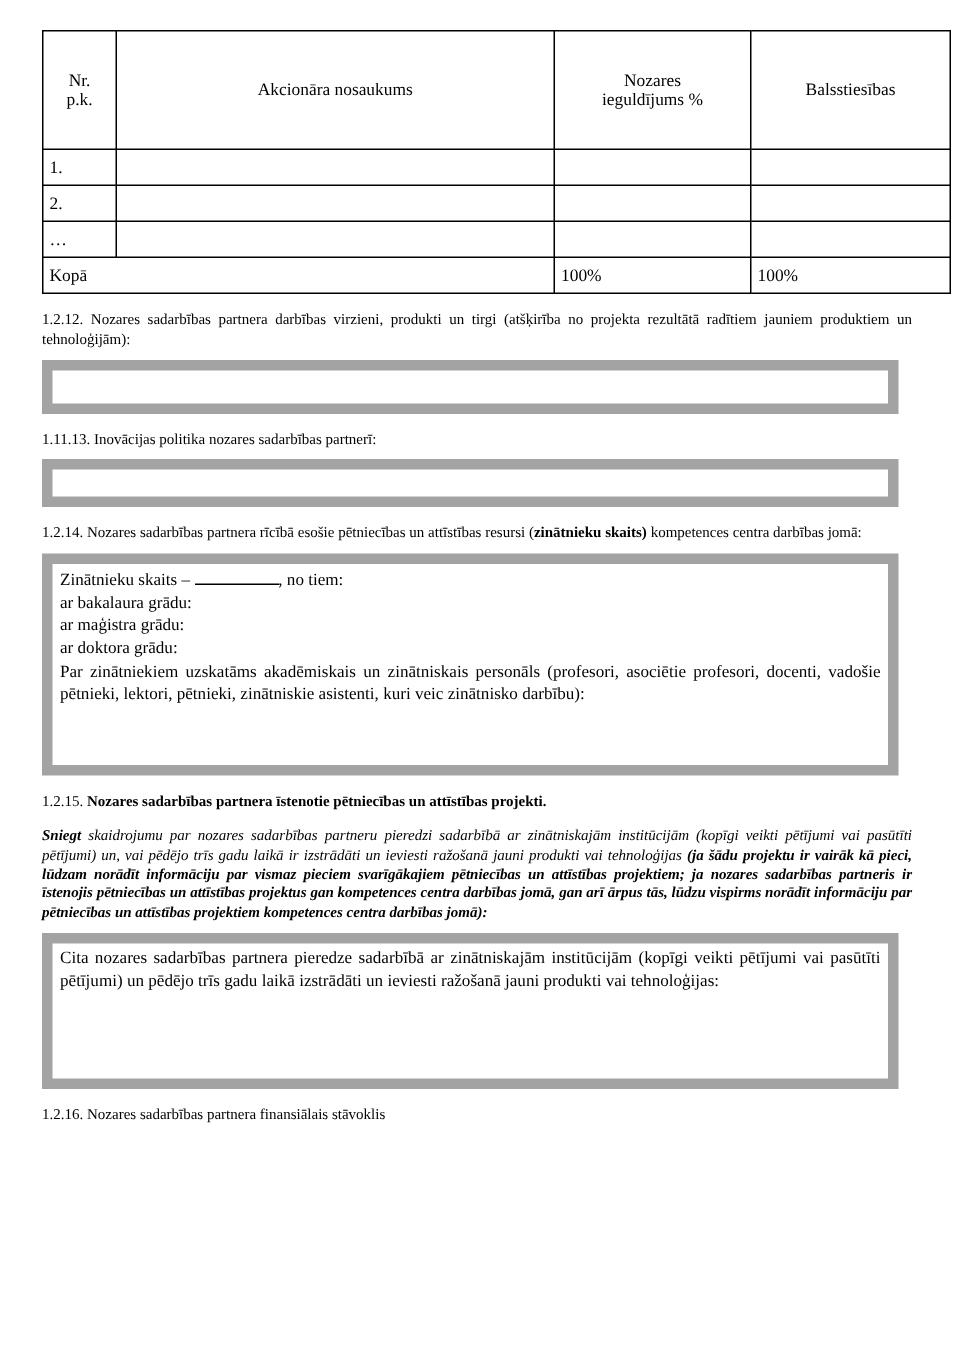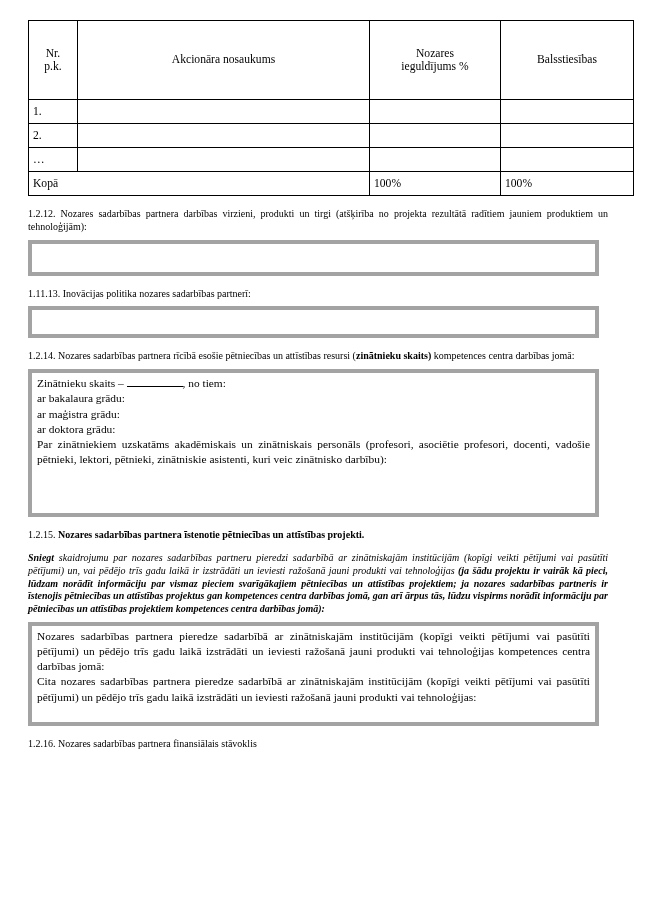--- a/index.html
+++ b/index.html
@@ -74,21 +74,21 @@
     margin-top: 12px;
     text-align: justify;
     line-height: 1.28;
     font-size: 10px;
   }
   .para.tight { margin-top: 10px; }
   .b { font-weight: bold; }
 
   
   .box {
-    border: 4px solid #a3a3a3;
+    border: 7px solid #a3a3a3;
     margin-top: 6px;
     width: 571px;
     box-sizing: border-box;
     padding: 3px 5px;
     font-size: 11.4px;
     line-height: 1.33;
   }
   .box.empty-sm { height: 36px; }
   .box.empty-sm2 { height: 32px; }
   .box.resources { min-height: 148px; }
@@ -188,21 +188,20 @@
     </div>
 
     <div class="para">
       <span>1.2.15.</span>
       <span class="b">Nozares sadarbības partnera īstenotie pētniecības un attīstības projekti.</span>
     </div>
     <div class="para tight block-just">
       <span class="b">Sniegt</span><span> skaidrojumu par nozares sadarbības partneru pieredzi sadarbībā ar zinātniskajām institūcijām (kopīgi veikti pētījumi vai pasūtīti pētījumi) un, vai pēdējo trīs gadu laikā ir izstrādāti un ieviesti ražošanā jauni produkti vai tehnoloģijas </span><span class="b">(ja šādu projektu ir vairāk kā pieci, lūdzam norādīt informāciju par vismaz pieciem svarīgākajiem pētniecības un attīstības projektiem; ja nozares sadarbības partneris ir īstenojis pētniecības un attīstības projektus gan kompetences centra darbības jomā, gan arī ārpus tās, lūdzu vispirms norādīt informāciju par pētniecības un attīstības projektiem kompetences centra darbības jomā):</span>
     </div>
     <div class="box projects">
-      <p>Nozares sadarbības partnera pieredze sadarbībā ar zinātniskajām institūcijām (kopīgi veikti pētījumi vai pasūtīti pētījumi) un pēdējo trīs gadu laikā izstrādāti un ieviesti ražošanā jauni produkti vai tehnoloģijas kompetences centra darbības jomā:</p>
       <p>Cita nozares sadarbības partnera pieredze sadarbībā ar zinātniskajām institūcijām (kopīgi veikti pētījumi vai pasūtīti pētījumi) un pēdējo trīs gadu laikā izstrādāti un ieviesti ražošanā jauni produkti vai tehnoloģijas:</p>
     </div>
 
     <div class="para">
       <span>1.2.16.</span>
       <span>Nozares sadarbības partnera finansiālais stāvoklis</span>
     </div>
 
   </div>
 </div>

